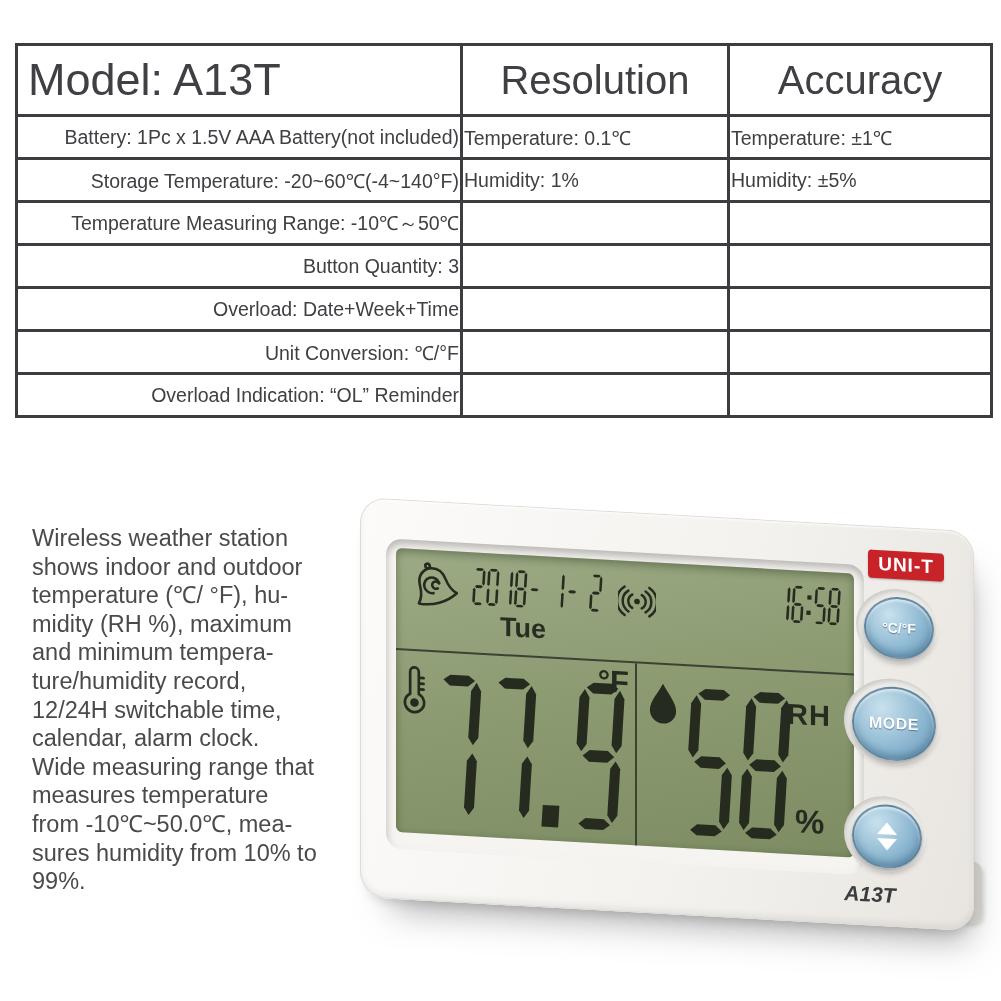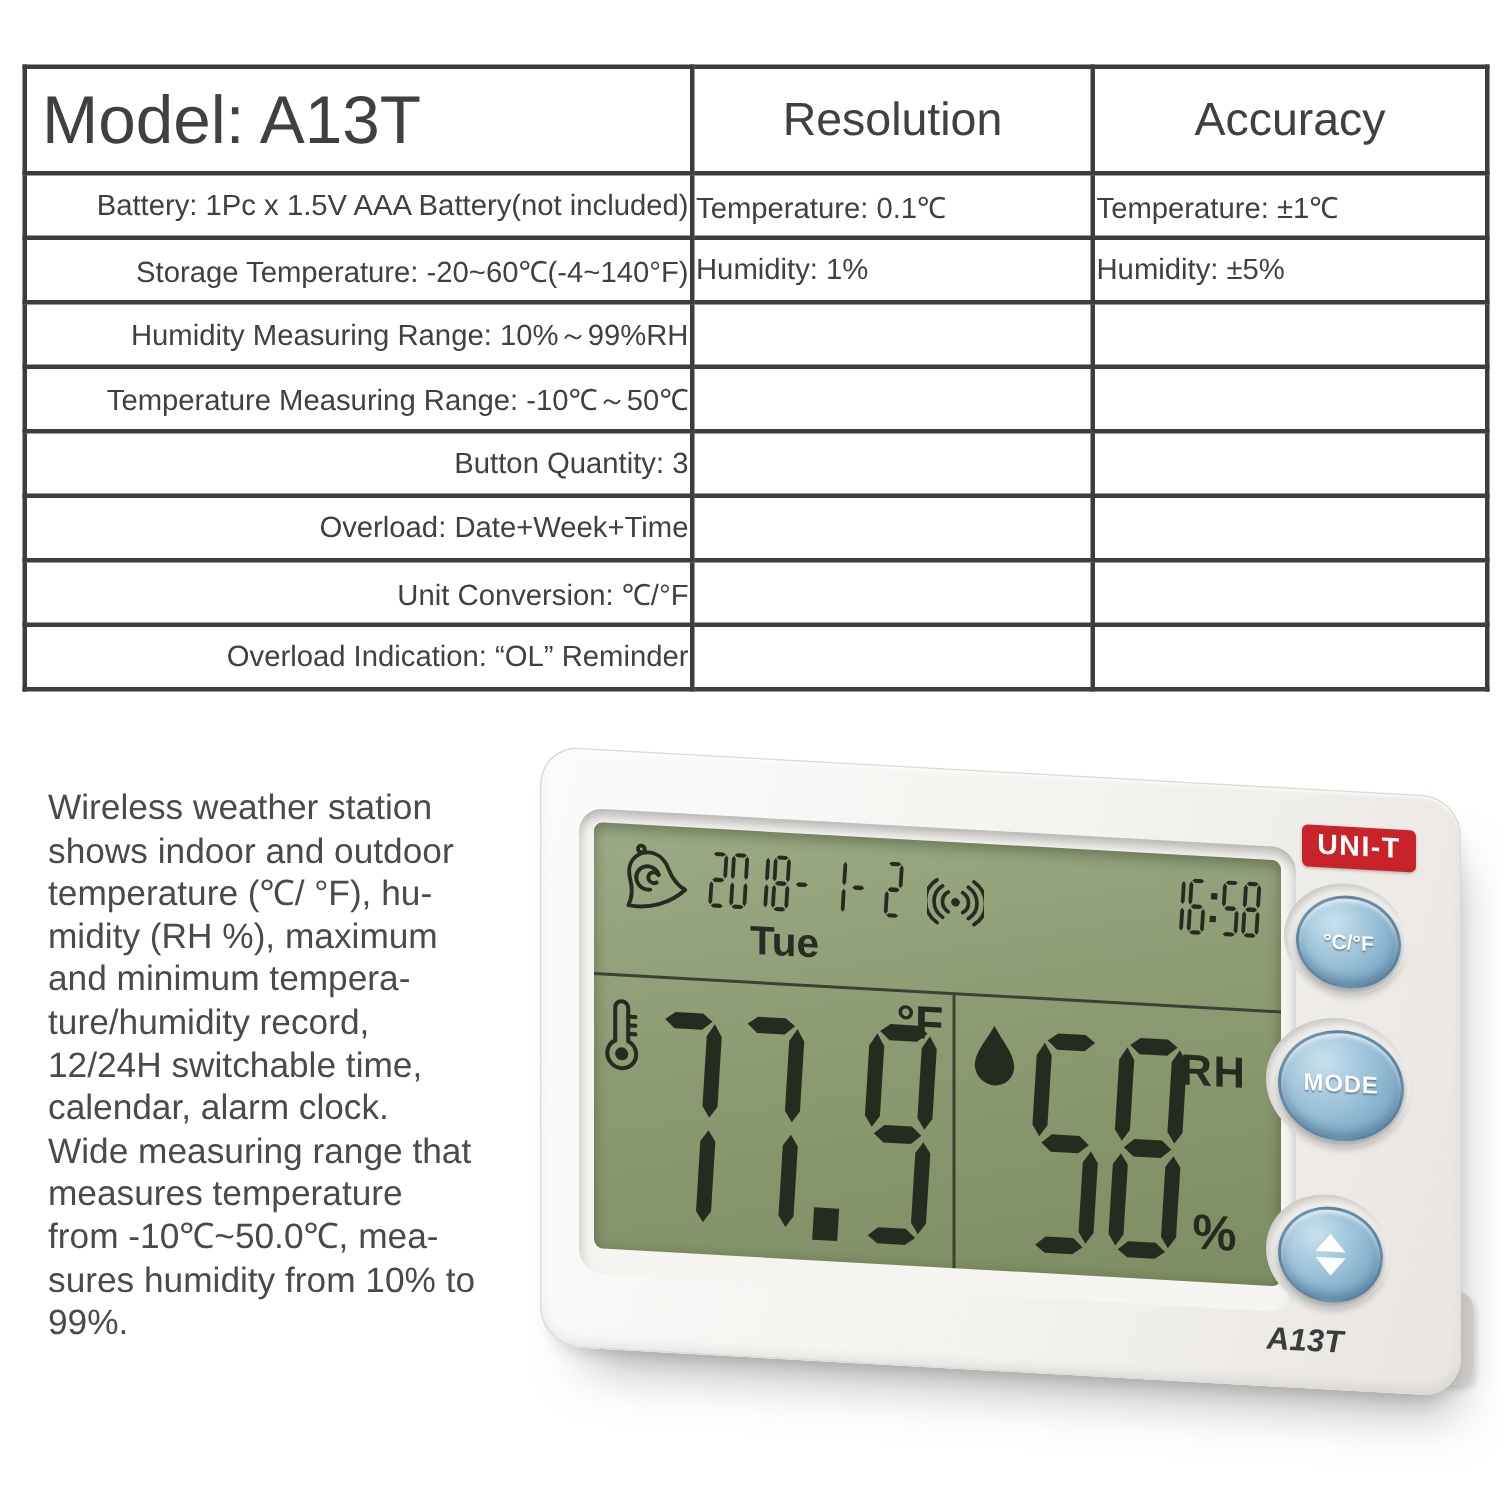--- a/index.html
+++ b/index.html
@@ -6,21 +6,21 @@
   .page{position:relative;width:1001px;height:1001px;background:#ffffff;overflow:hidden;
         font-family:"Liberation Sans", sans-serif;color:#3e4043;}
 
   
   table.spec{position:absolute;left:15px;top:43px;width:975px;border-collapse:collapse;
              table-layout:fixed;padding-left:29px;}
   table.spec col.c1{width:445px;} table.spec col.c2{width:267px;} table.spec col.c3{width:263px;}
   table.spec th,table.spec td{border:3px solid #3b3d40;color:#3e4043;overflow:hidden;white-space:nowrap;}
   table.spec th{height:66px;font-weight:400;}
   th.model{font-size:45px;text-align:left;padding-left:10px;}
-  th.hdr{font-size:31px;}
+  th.hdr{font-size:40px;}
   table.spec td{height:38px;font-size:19.5px;}
   td.spec-cell{text-align:right;padding-left:9px;}
   td.val-cell{}
 
   
   .desc{position:absolute;left:32px;top:524px;width:330px;font-size:23.5px;line-height:28.6px;
         color:#4a4a4c;white-space:pre-line;}
 
   
   .device{position:absolute;left:360px;top:497px;width:614px;height:400px;
@@ -102,25 +102,20 @@
     </tr>
     <tr>
       <td class="spec-cell">Battery: 1Pc x 1.5V AAA Battery(not included)</td>
       <td class="val-cell">Temperature: 0.1℃</td>
       <td class="val-cell">Temperature: ±1℃</td>
     </tr>
     <tr>
       <td class="spec-cell">Storage Temperature: -20~60℃(-4~140°F)</td>
       <td class="val-cell">Humidity: 1%</td>
       <td class="val-cell">Humidity: ±5%</td>
-    </tr>
-    <tr>
-      <td class="spec-cell">Humidity Measuring Range: 10%～99%RH</td>
-      <td class="val-cell"></td>
-      <td class="val-cell"></td>
     </tr>
     <tr>
       <td class="spec-cell">Temperature Measuring Range: -10℃～50℃</td>
       <td class="val-cell"></td>
       <td class="val-cell"></td>
     </tr>
     <tr>
       <td class="spec-cell">Button Quantity: 3</td>
       <td class="val-cell"></td>
       <td class="val-cell"></td>

